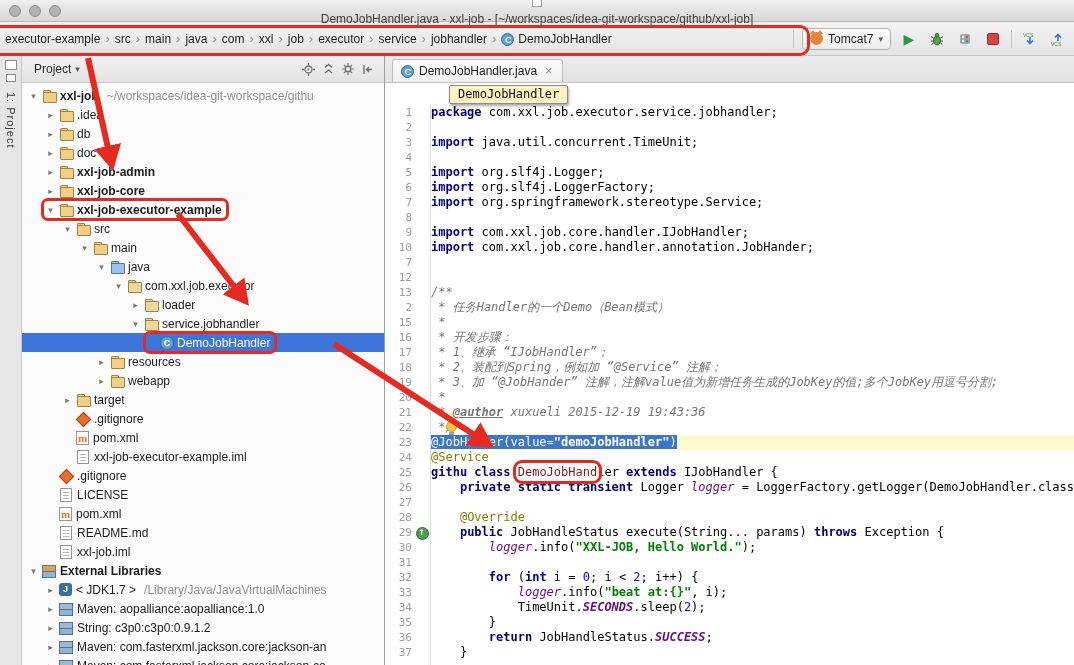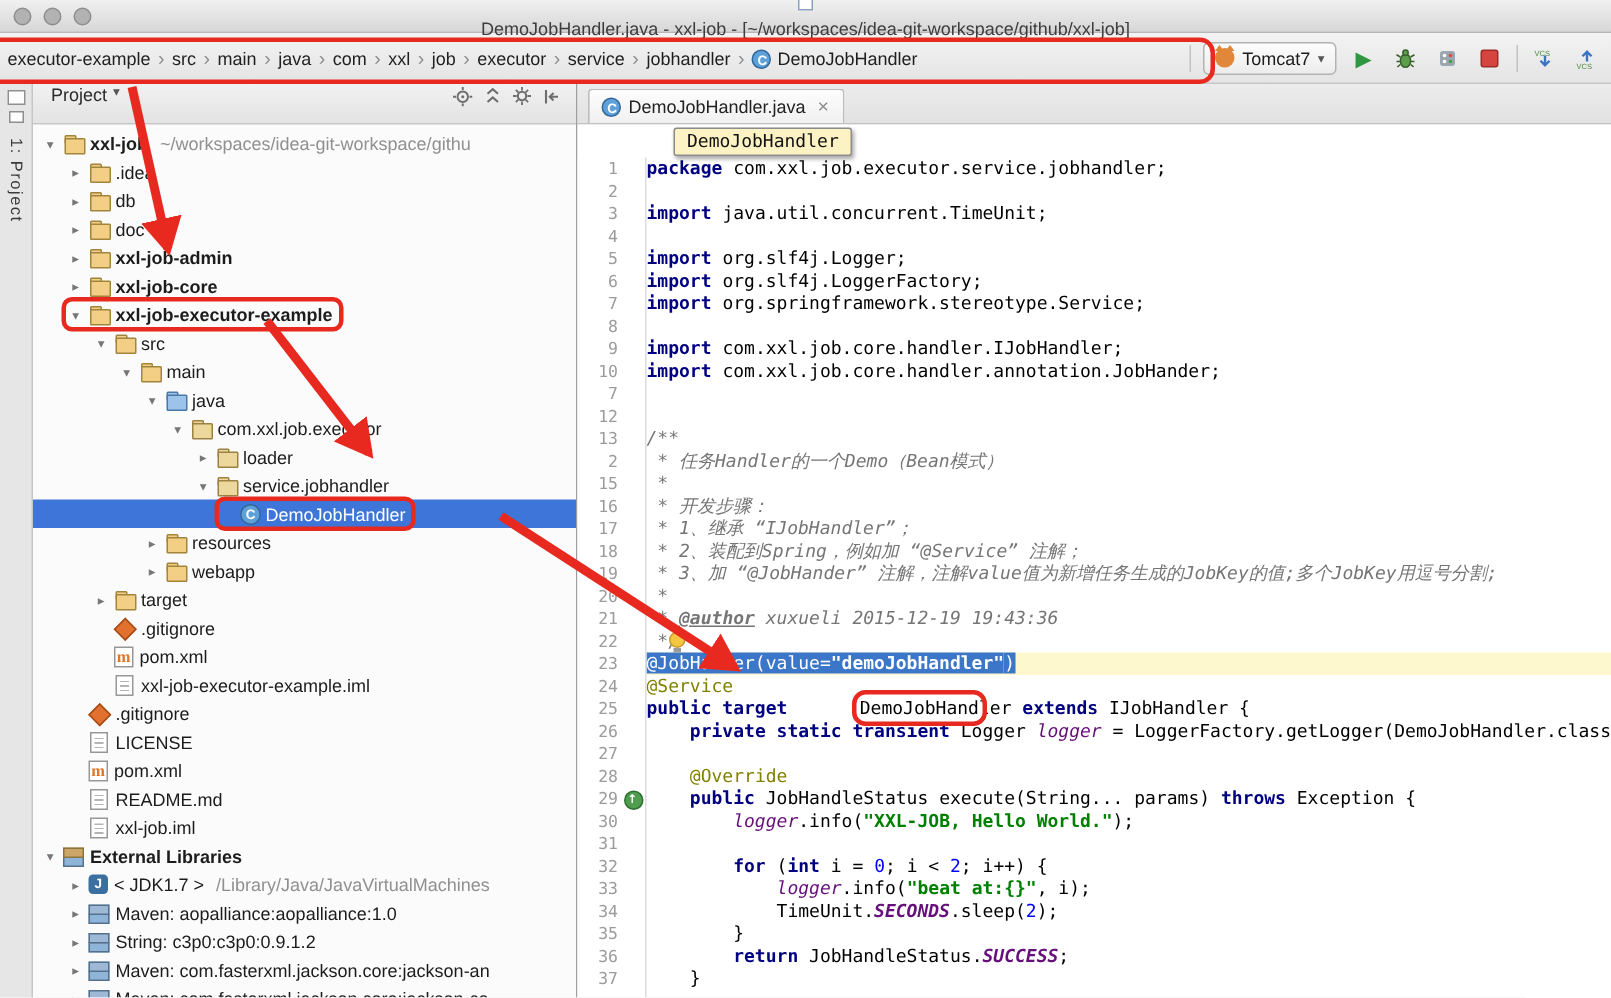--- a/index.html
+++ b/index.html
@@ -35,21 +35,21 @@
   .stop-glyph{width:12px;height:12px;background:#d4453f;border:1px solid #9e2b27;border-radius:2px;}
 
   
   .main{display:flex;height:609px;}
   .toolstrip{width:22px;background:#e6e6e6;border-right:1px solid #c6c6c6;display:flex;flex-direction:column;align-items:center;padding-top:4px;flex:none;}
   .strip-ic{width:12px;height:10px;border:1px solid #8f8f8f;background:#fdfdfd;margin-bottom:4px;flex:none;}
   .strip-ic.small{width:10px;height:8px;}
   .vlabel{writing-mode:vertical-lr;font-size:11px;color:#3a3a3a;margin-top:6px;letter-spacing:1px;}
 
   .panel{width:363px;background:#fbfbfb;border-right:1px solid #9f9f9f;display:flex;flex-direction:column;flex:none;}
-  .phead{height:27px;background:linear-gradient(#f1f1f1,#e3e3e3);border-bottom:1px solid #c8c8c8;display:flex;align-items:flex-start;padding:0 8px 0 12px;gap:4px;flex:none;}
+  .phead{height:27px;background:linear-gradient(#f1f1f1,#e3e3e3);border-bottom:1px solid #c8c8c8;display:flex;align-items:center;padding:0 8px 0 12px;gap:4px;flex:none;}
   .ptitle{font-size:12px;color:#2a2a2a;}
   .spacer{flex:1;}
   .hicon{width:16px;height:16px;display:inline-flex;align-items:center;justify-content:center;}
   .tree{flex:1;overflow:hidden;padding-top:3px;}
   .trow{height:19px;display:flex;align-items:center;white-space:nowrap;}
   .trow.tsel{background:var(--treesel);}
   .trow.tsel .tlabel{color:#fff;}
   .tinner{display:inline-flex;align-items:center;height:19px;padding:0 5px 0 0;border-radius:5px;}
   .tinner.redbox{outline:3px solid var(--ann);outline-offset:-1px;}
   .tarrow{width:15px;text-align:center;font-size:9px;color:#777;flex:none;}
@@ -97,21 +97,21 @@
   .t-pl{color:#000;}
   .t-str{color:#008000;font-weight:bold;}
   .t-com{color:#757575;font-style:italic;}
   .t-ctag{color:#757575;font-style:italic;font-weight:bold;text-decoration:underline;text-align:center;}
   .t-ann{color:#808000;}
   .t-fld{color:#660e7a;font-style:italic;}
   .t-cst{color:#660e7a;font-style:italic;font-weight:bold;}
   .t-num{color:#0000ff;}
   .t-selann{background:var(--selbg);color:#fff;}
   .t-selstr{background:var(--selbg);color:#fff;font-weight:bold;}
-  .t-rb{color:#000000;outline:3px solid var(--ann);outline-offset:2px;border-radius:4px;margin-left:41px;}
+  .t-rb{color:#7f1d1d;outline:3px solid var(--ann);outline-offset:2px;border-radius:4px;}
 
   
   .ann-box{position:absolute;left:-10px;top:25px;width:820px;height:31px;border:3px solid var(--ann);border-radius:10px;pointer-events:none;z-index:40;}
   .ann-svg{position:absolute;left:0;top:0;width:1074px;height:665px;pointer-events:none;z-index:45;}
   .bulb{position:absolute;left:446px;top:421px;width:11px;height:11px;background:#f5c63f;border:1px solid #c79b2e;border-radius:50%;z-index:30;}
   .bulb::after{content:"";position:absolute;left:2px;top:10px;width:5px;height:3px;background:#9b9b9b;}
 </style>
 </head>
 <body>
 
@@ -656,21 +656,21 @@
           <div class="cl"><span class="t-com"> *</span></div>
           <div class="cl"><span class="t-com"> * 开发步骤：</span></div>
           <div class="cl"><span class="t-com"> * 1、继承 “IJobHandler”；</span></div>
           <div class="cl"><span class="t-com"> * 2、装配到Spring，例如加 “@Service” 注解；</span></div>
           <div class="cl"><span class="t-com"> * 3、加 “@JobHander” 注解，注解value值为新增任务生成的JobKey的值;多个JobKey用逗号分割;</span></div>
           <div class="cl"><span class="t-com"> *</span></div>
           <div class="cl"><span class="t-com"> * </span><span class="t-ctag">@author</span><span class="t-com"> xuxueli 2015-12-19 19:43:36</span></div>
           <div class="cl"><span class="t-com"> */</span></div>
           <div class="cl cur"><span class="t-selann">@JobHander(value=</span><span class="t-selstr">"demoJobHandler"</span><span class="t-selann">)</span></div>
           <div class="cl"><span class="t-ann">@Service</span></div>
-          <div class="cl"><span class="t-kw">public target </span><span class="t-rb">DemoJobHand</span><span class="t-pl">ler </span><span class="t-kw">extends</span><span class="t-pl"> IJobHandler {</span></div>
+          <div class="cl"><span class="t-kw">githu class </span><span class="t-rb">DemoJobHand</span><span class="t-pl">ler </span><span class="t-kw">extends</span><span class="t-pl"> IJobHandler {</span></div>
           <div class="cl"><span class="t-pl">    </span><span class="t-kw">private static transient</span><span class="t-pl"> Logger </span><span class="t-fld">logger</span><span class="t-pl"> = LoggerFactory.getLogger(DemoJobHandler.class);</span></div>
           <div class="cl"></div>
           <div class="cl"><span class="t-pl">    </span><span class="t-ann">@Override</span></div>
           <div class="cl"><span class="t-pl">    </span><span class="t-kw">public</span><span class="t-pl"> JobHandleStatus execute(String... params) </span><span class="t-kw">throws</span><span class="t-pl"> Exception {</span></div>
           <div class="cl"><span class="t-pl">        </span><span class="t-fld">logger</span><span class="t-pl">.info(</span><span class="t-str">"XXL-JOB, Hello World."</span><span class="t-pl">);</span></div>
           <div class="cl"></div>
           <div class="cl"><span class="t-pl">        </span><span class="t-kw">for</span><span class="t-pl"> (</span><span class="t-kw">int</span><span class="t-pl"> i = </span><span class="t-num">0</span><span class="t-pl">; i &lt; </span><span class="t-num">2</span><span class="t-pl">; i++) {</span></div>
           <div class="cl"><span class="t-pl">            </span><span class="t-fld">logger</span><span class="t-pl">.info(</span><span class="t-str">"beat at:{}"</span><span class="t-pl">, i);</span></div>
           <div class="cl"><span class="t-pl">            TimeUnit.</span><span class="t-cst">SECONDS</span><span class="t-pl">.sleep(</span><span class="t-num">2</span><span class="t-pl">);</span></div>
           <div class="cl"><span class="t-pl">        }</span></div>

